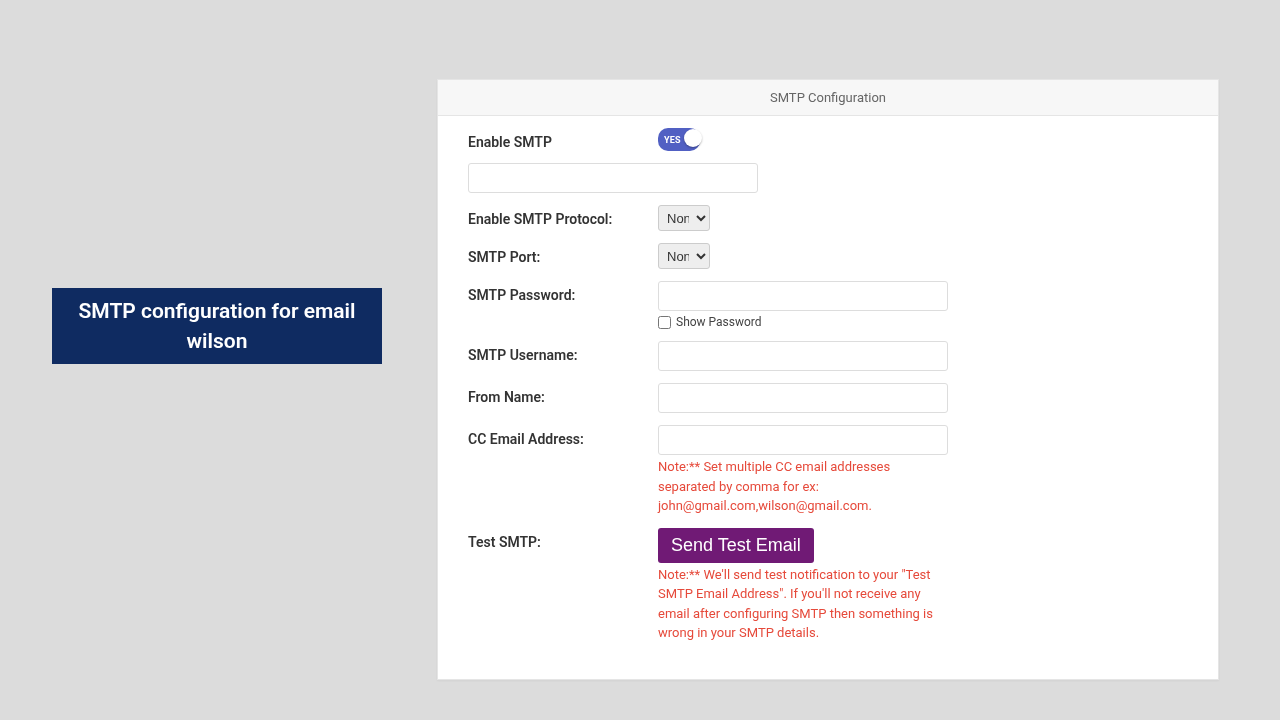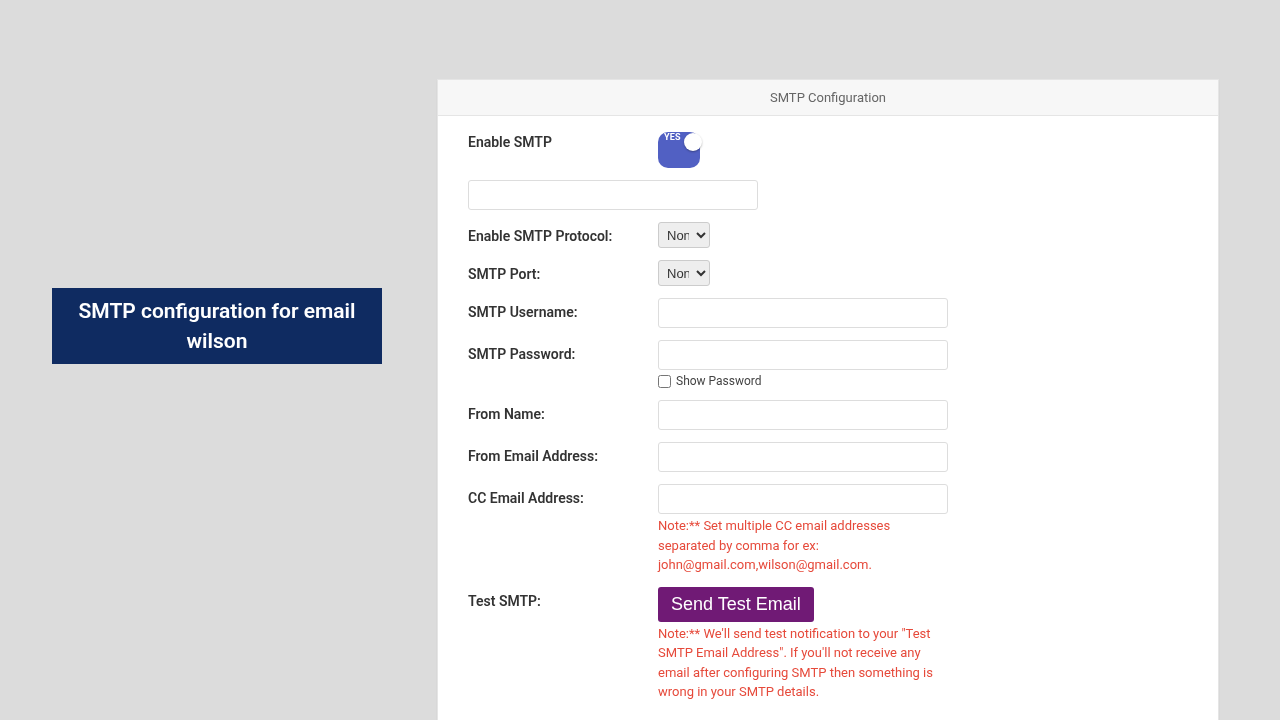--- a/index.html
+++ b/index.html
@@ -80,23 +80,24 @@
     height: 26px;
     border: 1px solid #ccc;
     border-radius: 3px;
     font-size: 13px;
     background: #eee;
     color: #333;
     padding: 2px 4px;
   }
   .toggle {
     display: inline-flex;
+    align-items: center;
     position: relative;
     width: 42px;
-    height: 36px;
+    height: 23px;
     background: #5160c3;
     border-radius: 10px;
     cursor: pointer;
     overflow: visible;
   }
   .toggle-label {
     color: #fff;
     font-size: 9px;
     font-weight: 700;
     margin-left: 6px;
@@ -179,50 +180,44 @@
     <div class="form-row">
       <div class="form-label">SMTP Port:</div>
       <div class="form-control-col">
         <select class="select-input">
           <option>None</option>
         </select>
       </div>
     </div>
 
     <div class="form-row">
-      <div class="form-label">SMTP Username:</div>
-      <div class="form-control-col">
-        <input type="text" class="text-input" style="">
-      </div>
-    </div>
-
-    <div class="form-row">
       <div class="form-label">SMTP Password:</div>
       <div class="form-control-col">
         <input type="password" class="text-input" style="">
         <div class="checkbox-row">
           <input type="checkbox" style="">
           <span>Show Password</span>
         </div>
       </div>
     </div>
 
     <div class="form-row">
+      <div class="form-label">SMTP Username:</div>
+      <div class="form-control-col">
+        <input type="text" class="text-input" style="">
+      </div>
+    </div>
+
+    <div class="form-row">
       <div class="form-label">From Name:</div>
       <div class="form-control-col">
         <input type="text" class="text-input" style="">
       </div>
     </div>
 
-    <div class="form-row">
-      <div class="form-label">From Email Address:</div>
-      <div class="form-control-col">
-        <input type="text" class="text-input" style="">
-      </div>
-    </div>
 
     <div class="form-row">
       <div class="form-label">CC Email Address:</div>
       <div class="form-control-col">
         <input type="text" class="text-input" style="">
         <div class="note">Note:** Set multiple CC email addresses separated by comma for ex: john@gmail.com,wilson@gmail.com.</div>
       </div>
     </div>
 
     <div class="form-row">

